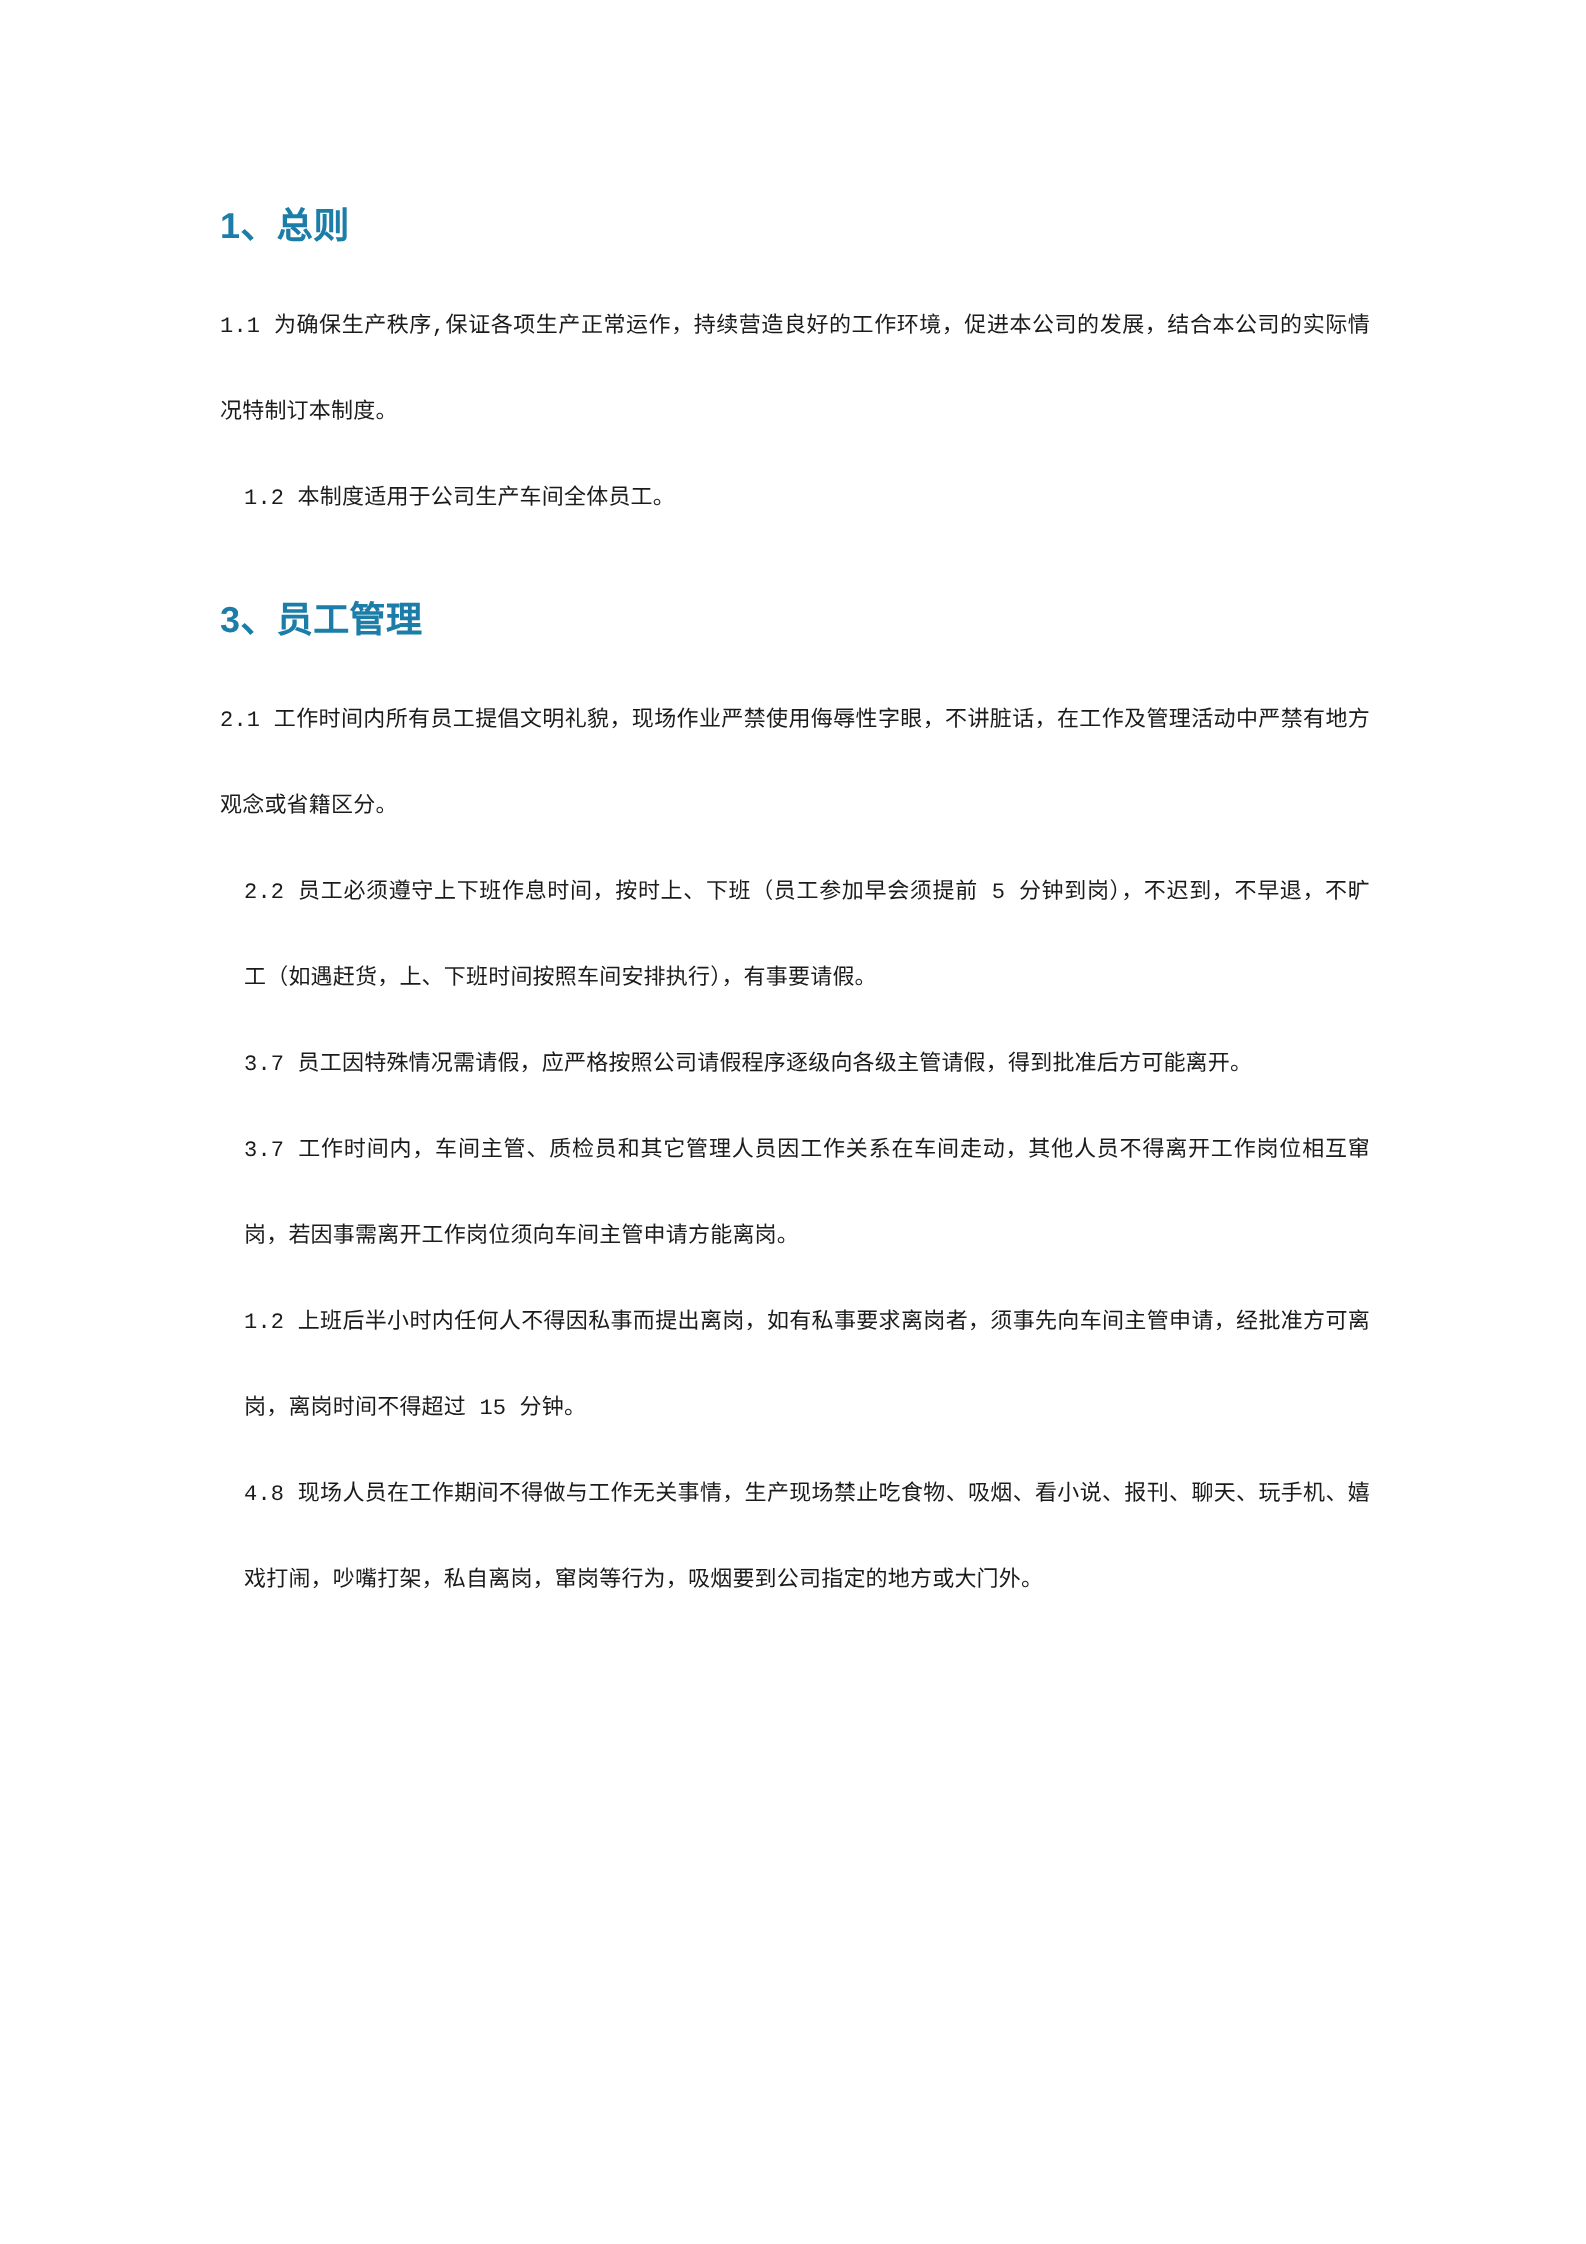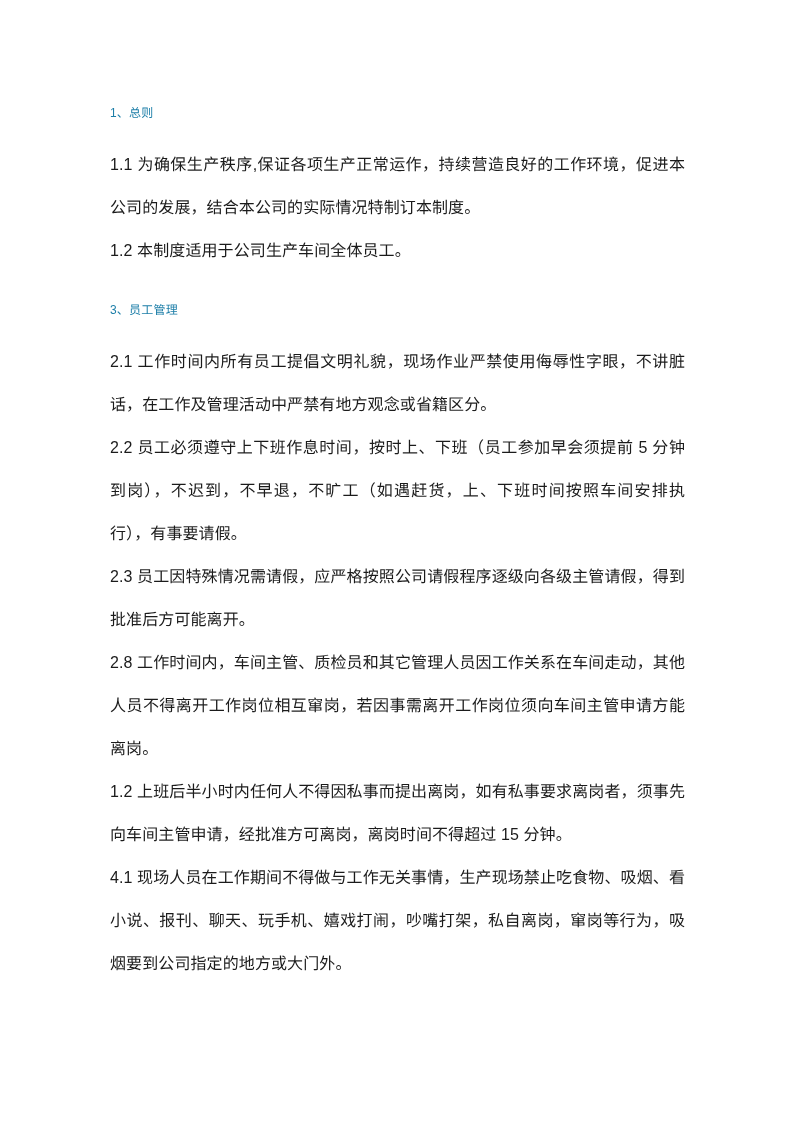--- a/index.html
+++ b/index.html
@@ -26,62 +26,64 @@
     position: absolute;
     left: 110px;
     top: 100px;
     width: 575px;
   }
   .doc-section {
     margin: 0;
     padding: 0;
   }
   h2.section-heading {
-    font-size: 12px;
-    font-weight: 400;
+    font-size: 18px;
+    font-weight: 700;
     color: #1c7ea8;
     line-height: 26px;
     margin: 0 0 17px 0;
     padding: 0;
     letter-spacing: 0.2px;
   }
   .section-gap {
     margin-top: 25px;
   }
   p.clause {
-    font-size: 16px;
+    font-size: 11px;
     color: #1b1b1b;
     line-height: 43px;
     margin: 0;
     padding: 0;
     text-align: justify;
     text-justify: inter-ideograph;
     word-break: break-all;
     letter-spacing: 0.1px;
+    font-family: Liberation Mono, monospace;
   }
   p.clause + p.clause {
     margin-top: 0;
+    margin-left: 12px;
   }
 </style>
 </head>
 <body>
 
 <div class="page">
   <div class="content">
 
     <section class="doc-section">
       <h2 class="section-heading">1、总则</h2>
       <p class="clause">1.1 为确保生产秩序,保证各项生产正常运作，持续营造良好的工作环境，促进本公司的发展，结合本公司的实际情况特制订本制度。</p>
       <p class="clause">1.2 本制度适用于公司生产车间全体员工。</p>
     </section>
 
     <section class="doc-section section-gap">
       <h2 class="section-heading">3、员工管理</h2>
       <p class="clause">2.1 工作时间内所有员工提倡文明礼貌，现场作业严禁使用侮辱性字眼，不讲脏话，在工作及管理活动中严禁有地方观念或省籍区分。</p>
       <p class="clause">2.2 员工必须遵守上下班作息时间，按时上、下班（员工参加早会须提前 5 分钟到岗），不迟到，不早退，不旷工（如遇赶货，上、下班时间按照车间安排执行），有事要请假。</p>
-      <p class="clause">2.3 员工因特殊情况需请假，应严格按照公司请假程序逐级向各级主管请假，得到批准后方可能离开。</p>
-      <p class="clause">2.8 工作时间内，车间主管、质检员和其它管理人员因工作关系在车间走动，其他人员不得离开工作岗位相互窜岗，若因事需离开工作岗位须向车间主管申请方能离岗。</p>
+      <p class="clause">3.7 员工因特殊情况需请假，应严格按照公司请假程序逐级向各级主管请假，得到批准后方可能离开。</p>
+      <p class="clause">3.7 工作时间内，车间主管、质检员和其它管理人员因工作关系在车间走动，其他人员不得离开工作岗位相互窜岗，若因事需离开工作岗位须向车间主管申请方能离岗。</p>
       <p class="clause">1.2 上班后半小时内任何人不得因私事而提出离岗，如有私事要求离岗者，须事先向车间主管申请，经批准方可离岗，离岗时间不得超过 15 分钟。</p>
-      <p class="clause">4.1 现场人员在工作期间不得做与工作无关事情，生产现场禁止吃食物、吸烟、看小说、报刊、聊天、玩手机、嬉戏打闹，吵嘴打架，私自离岗，窜岗等行为，吸烟要到公司指定的地方或大门外。</p>
+      <p class="clause">4.8 现场人员在工作期间不得做与工作无关事情，生产现场禁止吃食物、吸烟、看小说、报刊、聊天、玩手机、嬉戏打闹，吵嘴打架，私自离岗，窜岗等行为，吸烟要到公司指定的地方或大门外。</p>
     </section>
 
   </div>
 </div>
 
 </body></html>

